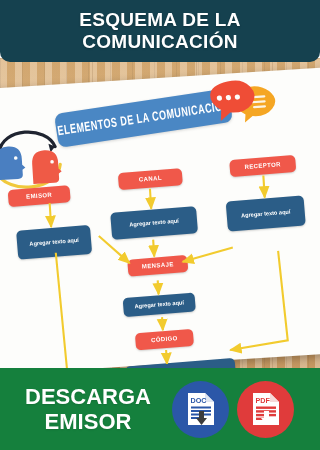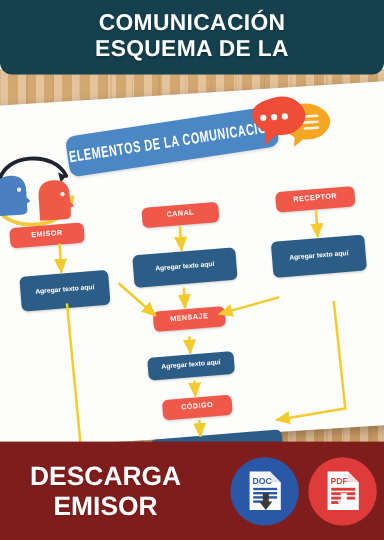--- a/index.html
+++ b/index.html
@@ -78,22 +78,22 @@
   .n-orange{background:#f0982c;}
   .n-label{font-weight:bold;font-size:6px;letter-spacing:.4px;}
   .n-text{font-weight:bold;font-size:5.6px;}
 
   
   .flow-svg{position:absolute;left:0;top:0;width:372px;height:286px;z-index:11;}
 
   
   .footer{
     position:absolute;left:0;top:368px;width:320px;height:82px;
-    background:#7f1d1d;z-index:45;
-    display:flex;align-items:center;gap:20px;
+    background:#15803d;z-index:45;
+    display:flex;align-items:center;
   }
   .footer-text{
     color:#fff;font-weight:bold;font-size:22px;line-height:25px;
     text-align:center;width:168px;margin-left:4px;
     text-shadow:0 1px 2px rgba(0,0,0,.12);
   }
   .dl-icons{display:flex;gap:8px;align-items:center;}
   .dl-circle{
     width:57px;height:57px;border-radius:50%;
     position:relative;display:flex;align-items:center;justify-content:center;
@@ -221,22 +221,22 @@
       </div>
       <div class="node n-orange" style="left:163px;top:315px;width:60px;height:16px;transform:rotate(-1deg);">
         <span class="n-label">TEXTO</span>
       </div>
 
     </div>
   </div>
 
   <div class="header">
     <div class="header-title">
+      <div>ESQUEMA DE LA</div>
       <div>COMUNICACIÓN</div>
-      <div>ESQUEMA DE LA</div>
     </div>
   </div>
 
   <div class="footer">
     <div class="footer-text">
       <div>DESCARGA</div>
       <div>EMISOR</div>
     </div>
 
     <div class="dl-icons">

